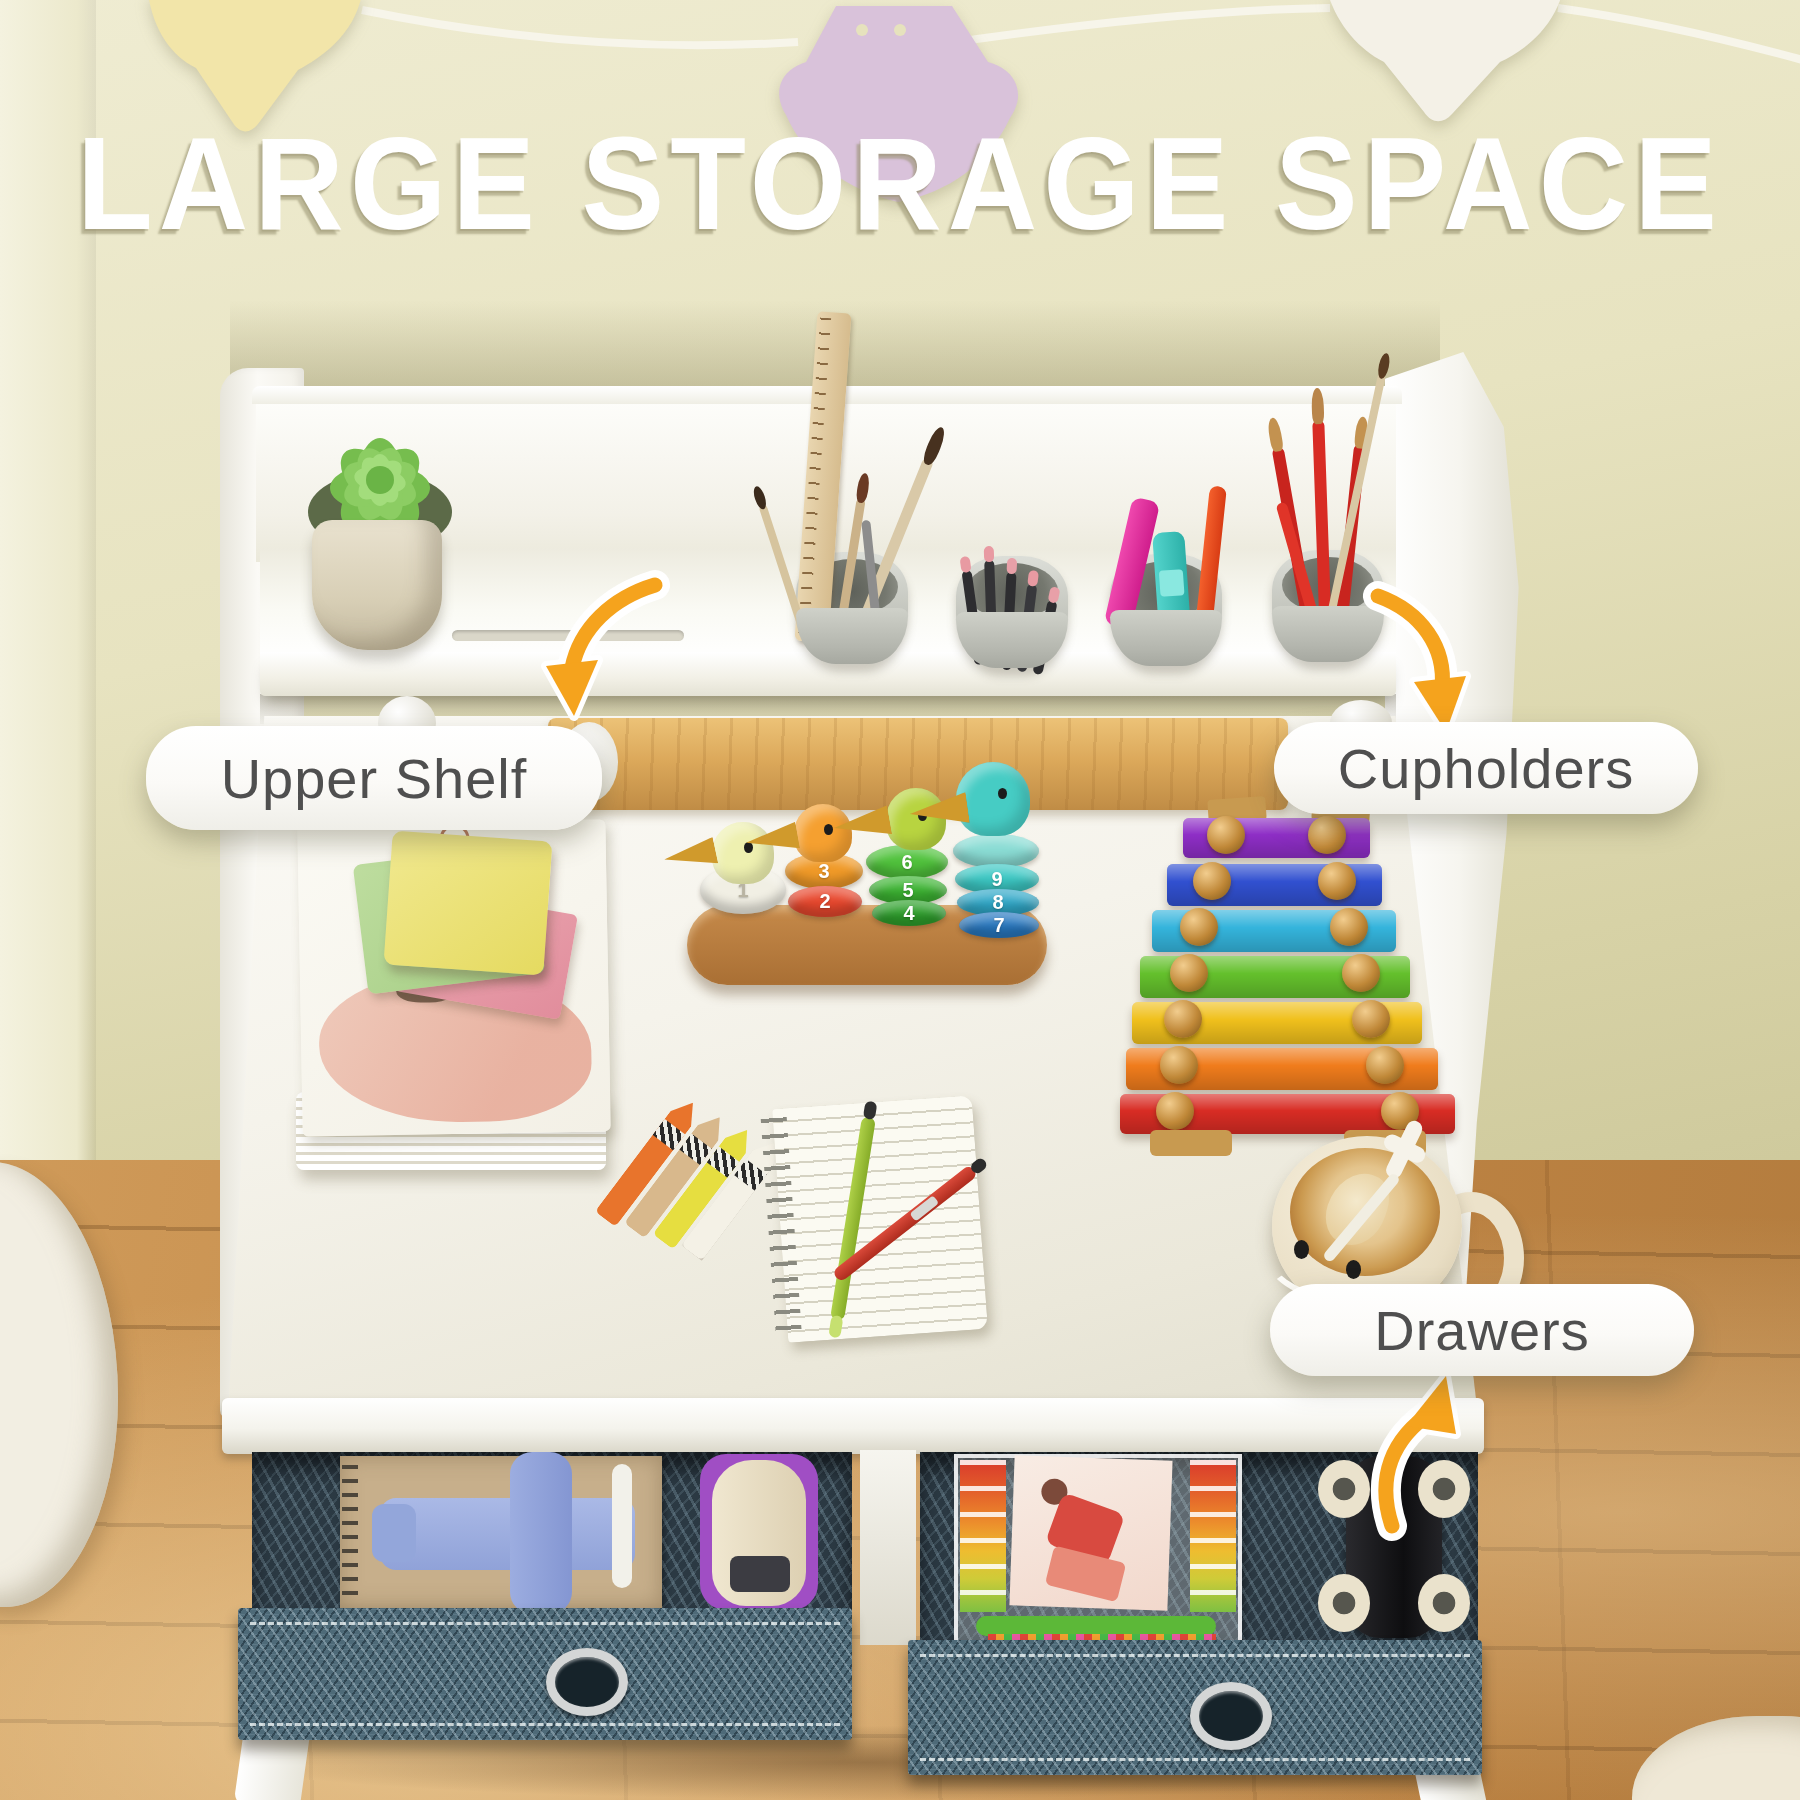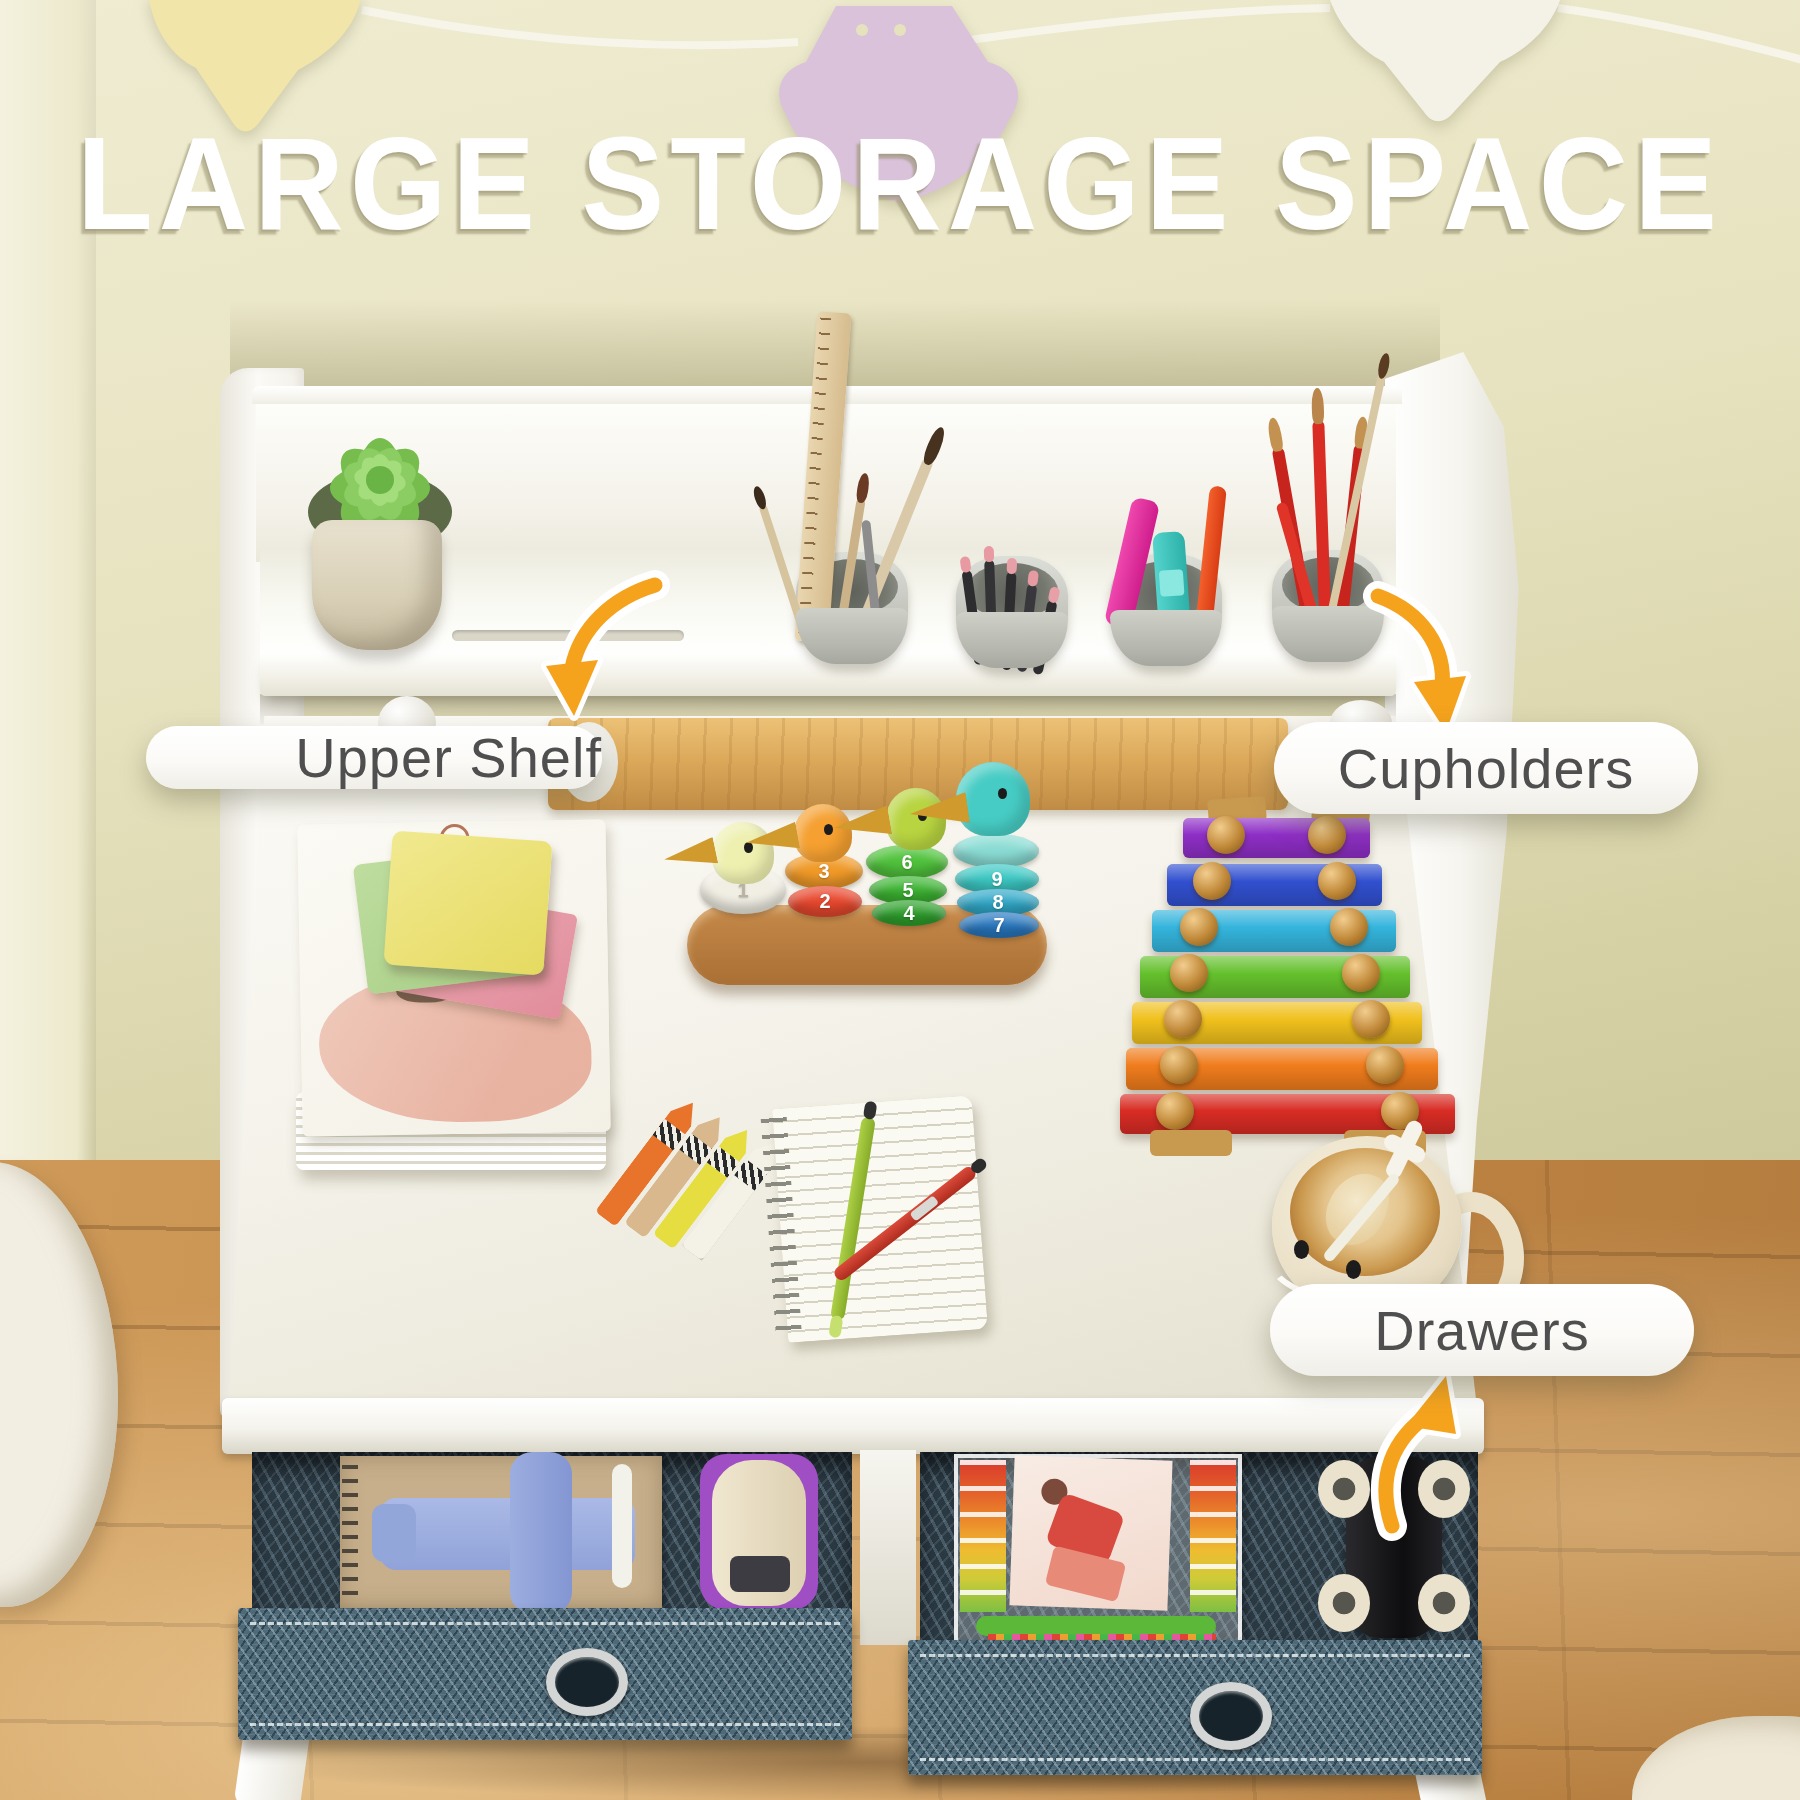--- a/index.html
+++ b/index.html
@@ -464,21 +464,21 @@
       <path d="M 1414,682 L 1466,676 L 1446,732 Z" fill="#f5a31d"></path>
     </g>
     <g>
       <path d="M 1392,1526 C 1376,1478 1392,1438 1432,1412" fill="none" stroke="#ffffff" stroke-width="30" stroke-linecap="round"></path>
       <path d="M 1406,1426 L 1456,1434 L 1446,1376 Z" fill="#f5a31d" stroke="#ffffff" stroke-width="10" stroke-linejoin="round"></path>
       <path d="M 1392,1526 C 1376,1478 1392,1438 1432,1412" fill="none" stroke="#f5a31d" stroke-width="15" stroke-linecap="round"></path>
       <path d="M 1406,1426 L 1456,1434 L 1446,1376 Z" fill="#f5a31d"></path>
     </g>
   </svg>
 
-  <div class="pill" style="left:146px;top:726px;width:456px;height:63px;justify-content:flex-end;">
+  <div class="pill" style="left:146px;top:726px;width:456px;height:104px;">
     <span>Upper Shelf</span>
   </div>
   <div class="pill" style="left:1270px;top:1284px;width:424px;height:92px;">
     <span>Drawers</span>
   </div>
   <div class="pill" style="left:1274px;top:722px;width:424px;height:92px;">
     <span>Cupholders</span>
   </div>
 
 </div>

